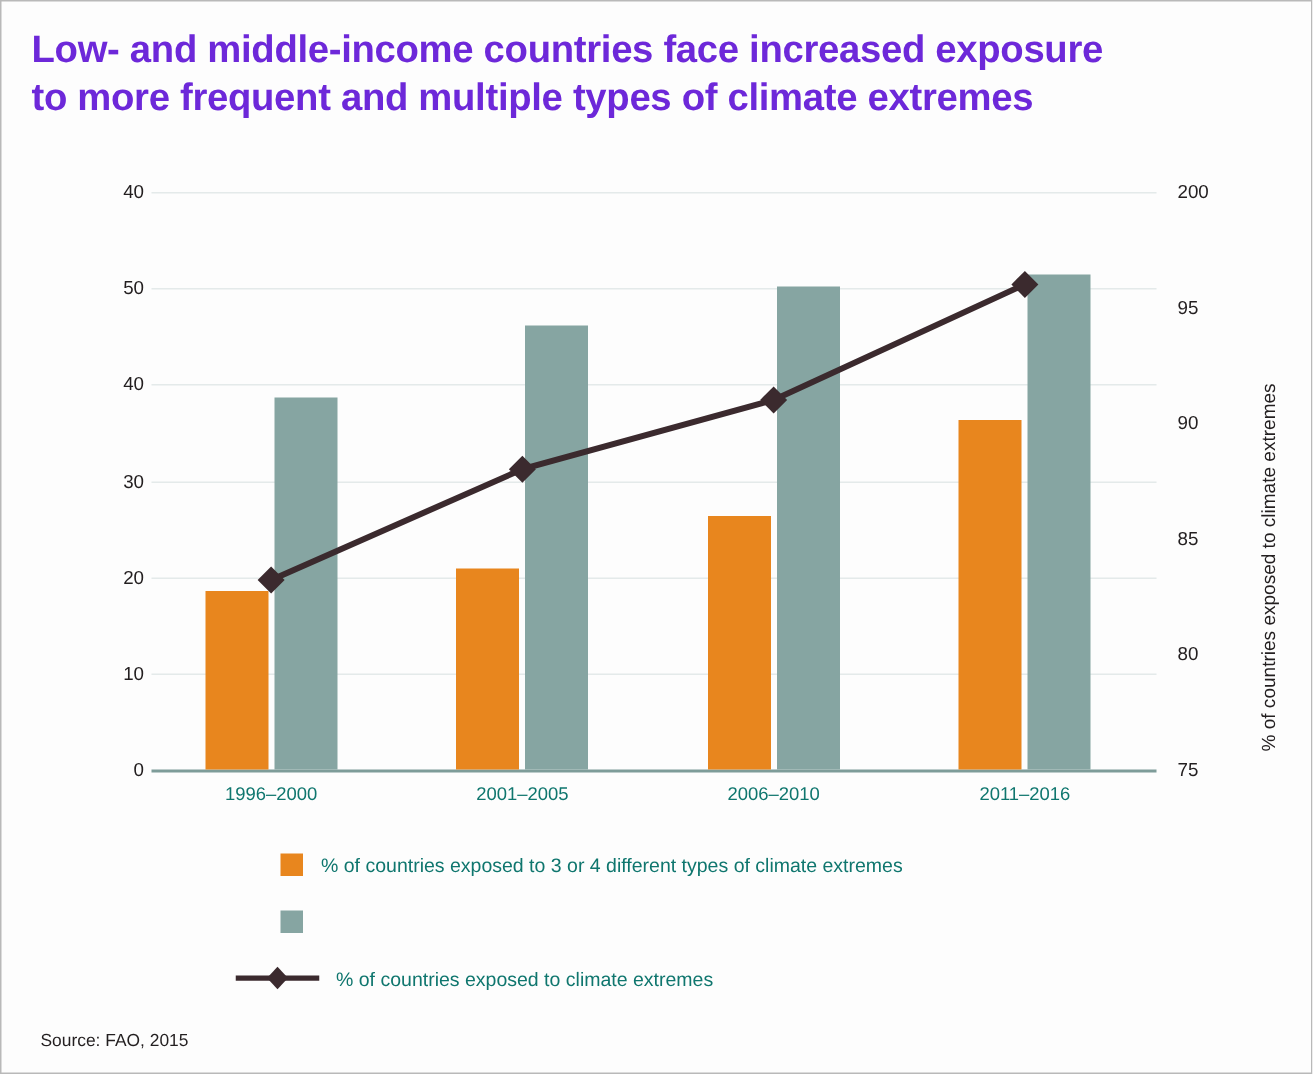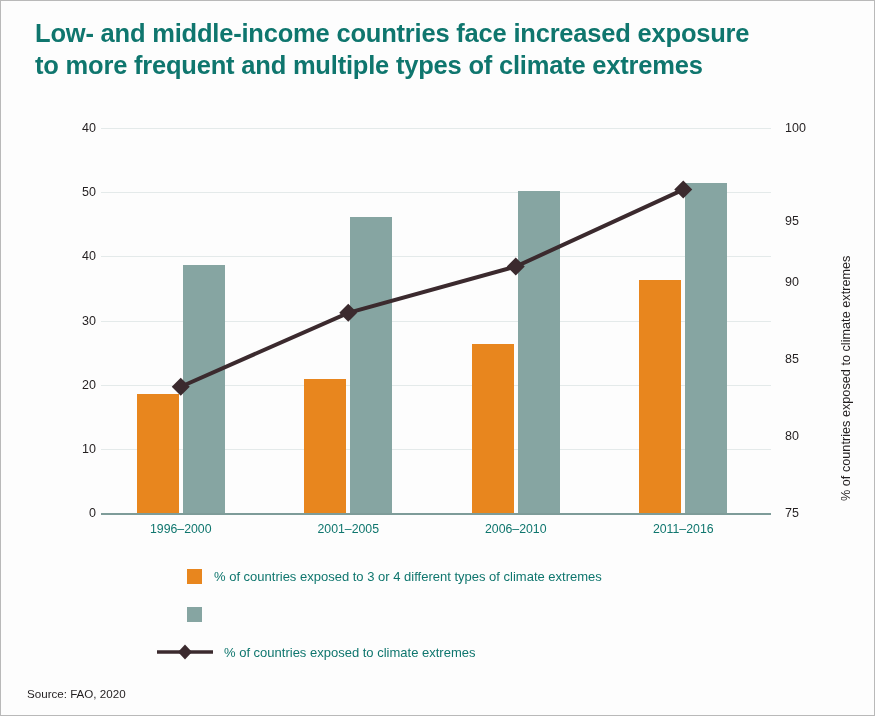--- a/index.html
+++ b/index.html
@@ -9,24 +9,24 @@
     position:relative;
     width:875px;height:716px;
     box-sizing:border-box;
     background:#fdfdfd;
     border:1px solid #b9b9b9;
     overflow:hidden;
   }
 
   
   .title{
-    position:absolute;left:34px;top:16px;width:830px;
+    position:absolute;left:20px;top:16px;width:830px;
     font-size:25.5px;font-weight:bold;line-height:32px;
     letter-spacing:-0.2px;
-    color:#0f766e;
+    color:#6d28d9;
   }
   .title .l2{display:block;}
 
   
   .plot{
     position:absolute;
     left:100px;top:127px;
     width:670px;height:385px;
   }
   .grid-line{
@@ -146,22 +146,22 @@
       <div class="ytick" style="top: 319.5px;">30</div>
       <div class="ytick" style="top: 255.333px;">40</div>
       <div class="ytick" style="top: 191.167px;">50</div>
       <div class="ytick" style="top: 127px;">40</div>
     </div>
   <div id="yticksR">
       <div class="ytick-r" style="top: 512px;">75</div>
       <div class="ytick-r" style="top: 435px;">80</div>
       <div class="ytick-r" style="top: 358px;">85</div>
       <div class="ytick-r" style="top: 281px;">90</div>
-      <div class="ytick-r" style="top: 220px;">95</div>
-      <div class="ytick-r" style="top: 127px;">100</div>
+      <div class="ytick-r" style="top: 204px;">95</div>
+      <div class="ytick-r" style="top: 127px;">200</div>
     </div>
   <div id="catlabels">
       <div class="catlabel" style="left: 119.75px; width: 120px;">1996–2000</div>
       <div class="catlabel" style="left: 287.25px; width: 120px;">2001–2005</div>
       <div class="catlabel" style="left: 454.75px; width: 120px;">2006–2010</div>
       <div class="catlabel" style="left: 622.25px; width: 120px;">2011–2016</div>
     </div>
 
   <div class="legend">
     <div class="legend-row">
@@ -175,14 +175,14 @@
       <span class="legend-line">
         <svg width="56" height="18" viewBox="0 0 56 18">
           <line x1="0" y1="9" x2="56" y2="9" stroke="#3b2a2e" stroke-width="3.5"></line>
           <polygon points="28,1.5 35,9 28,16.5 21,9" fill="#3b2a2e"></polygon>
         </svg>
       </span>
       <span class="legend-text">% of countries exposed to climate extremes</span>
     </div>
   </div>
 
-  <div class="source">Source: FAO, 2020</div>
+  <div class="source">Source: FAO, 2015</div>
 </div>
 
 </body></html>

